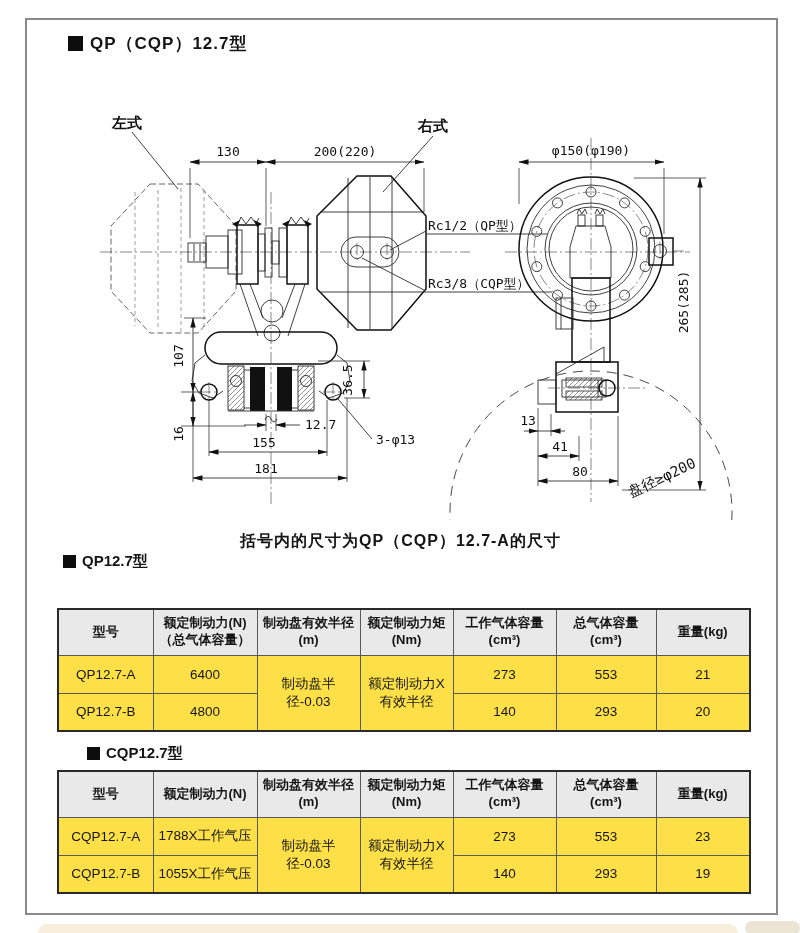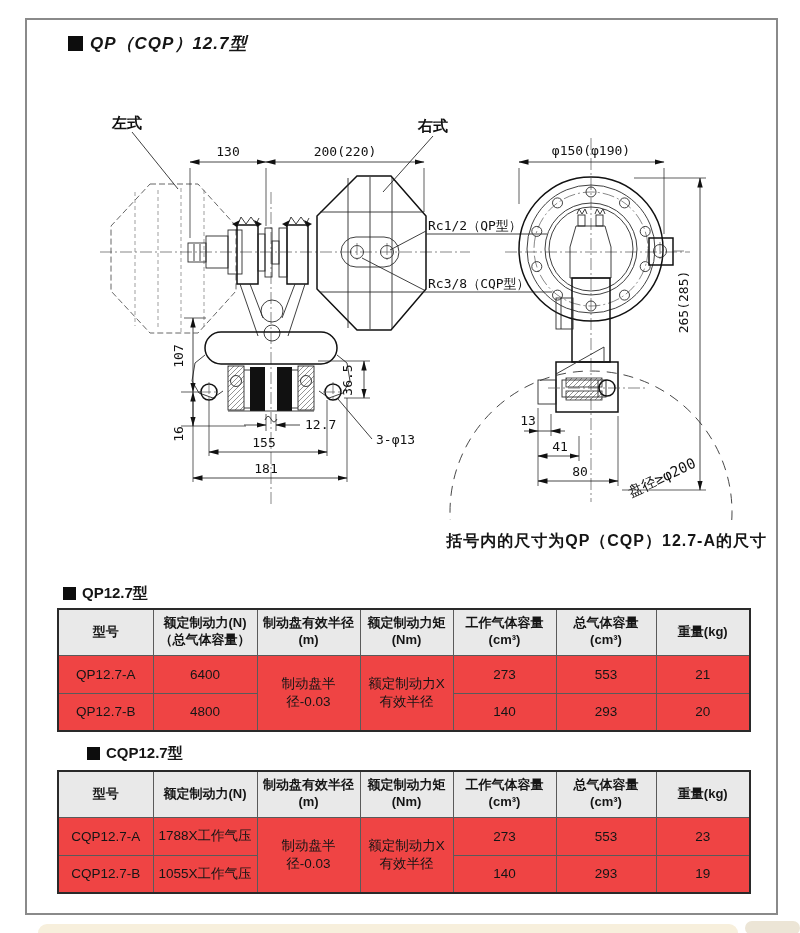--- a/index.html
+++ b/index.html
@@ -4,40 +4,40 @@
 <style>
   html,body{margin:0;padding:0;}
   body{
     width:800px;height:933px;position:relative;background:#ffffff;
     font-family:"Liberation Sans","DejaVu Sans",sans-serif;color:#151515;
     overflow:hidden;
   }
   .frame{position:absolute;left:25px;top:18px;width:753px;height:897px;
     border:2px solid #8a8a8a;background:#fff;box-sizing:border-box;}
   .doc-title{position:absolute;left:68px;top:32px;font-size:17px;font-weight:bold;
-    letter-spacing:1px;display:flex;align-items:center;font-style:italic;}
+    letter-spacing:1px;display:flex;align-items:center;}
   .sq{display:inline-block;width:15px;height:15px;background:#0d0d0d;margin-right:7px;}
   .sq.small{width:13px;height:13px;margin-right:6px;}
   #dwg{position:absolute;left:40px;top:92px;}
   #dwg .thin{stroke:#2a2a2a;stroke-width:.9;fill:none;}
   #dwg .med{stroke:#111;stroke-width:1.5;fill:none;}
   #dwg .dash{stroke:#555;stroke-width:.9;fill:none;stroke-dasharray:6 3;}
   #dwg .pdash{stroke:#777;stroke-width:.7;fill:none;stroke-dasharray:4 3;}
   #dwg .cl{stroke:#555;stroke-width:.7;fill:none;stroke-dasharray:12 3 2 3;}
   #dwg .dim{stroke:#1a1a1a;stroke-width:.8;fill:none;}
   #dwg .ext{stroke:#1a1a1a;stroke-width:.7;fill:none;}
   #dwg text{fill:#111;}
   #dwg .dt{font-family:"DejaVu Sans Mono","Liberation Mono",monospace;font-size:13px;}
   #dwg .zh{font-family:"Liberation Sans",sans-serif;font-size:15px;font-weight:bold;}
   #dwg .note{font-family:"DejaVu Sans Mono",monospace;font-size:14.5px;}
-  .caption{position:absolute;left:14px;top:531px;width:753px;text-align:right;
+  .caption{position:absolute;left:24px;top:531px;width:753px;text-align:center;
     font-size:16px;font-weight:bold;letter-spacing:1px;}
   .sec-title{position:absolute;font-size:15px;font-weight:bold;display:flex;align-items:center;}
   .spec-table{position:absolute;left:57px;border-collapse:collapse;table-layout:fixed;
-    width:692px;background:#ef4444;border:2px solid #2a2a2a;}
+    width:692px;background:#fde047;border:2px solid #2a2a2a;}
   .spec-table th,.spec-table td{border:1px solid #5a5a5a;text-align:center;
     vertical-align:middle;padding:2px 3px;box-sizing:border-box;}
   .spec-table th{background:#e9e9e9;font-weight:bold;font-size:13px;height:46px;line-height:1.3;}
   .spec-table td{font-size:13.5px;height:38px;}
   .band{position:absolute;left:38px;top:924px;width:700px;height:18px;
     background:#f7efdc;border-radius:9px;}
   .band2{position:absolute;left:745px;top:921px;width:55px;height:14px;
     background:#ece5d6;border-radius:7px;}
 </style>
 </head>
@@ -243,21 +243,21 @@
       <path class="dim" d="M538,456 H579" marker-start="url(#ma)" marker-end="url(#ma)"></path>
       <text class="dt" x="560" y="451" text-anchor="middle">41</text>
       <path class="dim" d="M538,481 H618" marker-start="url(#ma)" marker-end="url(#ma)"></path>
       <text class="dt" x="580" y="476" text-anchor="middle">80</text>
     </g>
   </g>
 </svg>
 
 <div class="caption">括号内的尺寸为QP（CQP）12.7-A的尺寸</div>
 
-<div class="sec-title" style="left:63px;top:584px;">
+<div class="sec-title" style="left:63px;top:552px;">
   <span class="sq small"></span>
   <span>QP12.7型</span>
 </div>
 
 <table class="spec-table" style="top:608px;">
   <colgroup>
     <col style="width:95px">
       <col style="width:104px">
       <col style="width:103px">
     <col style="width:93px">

